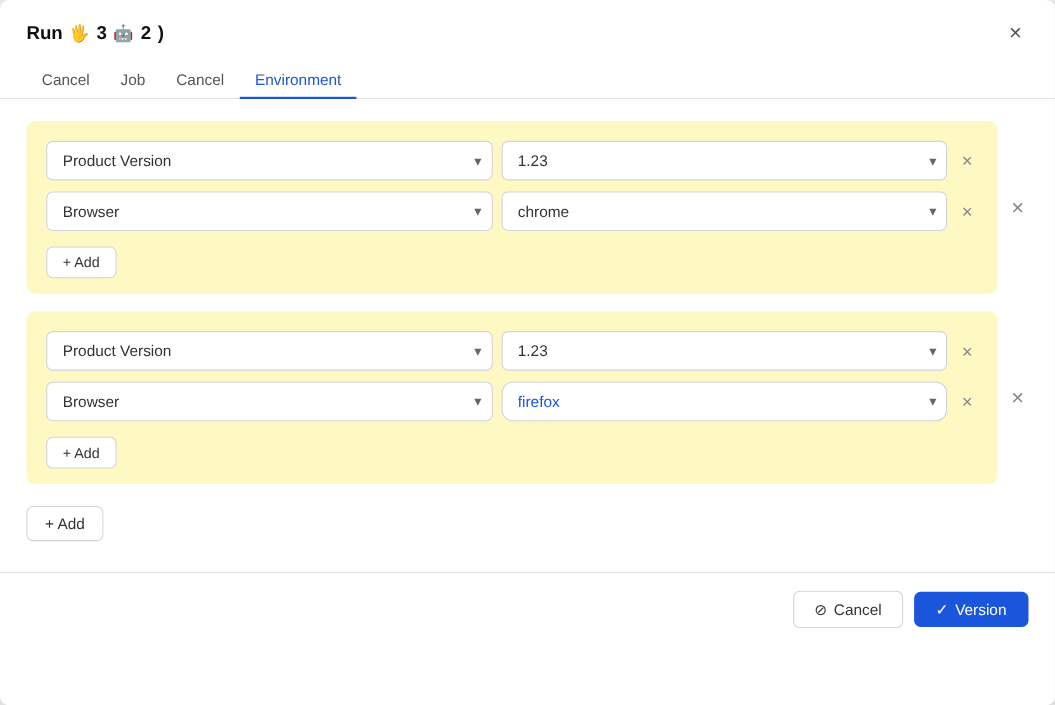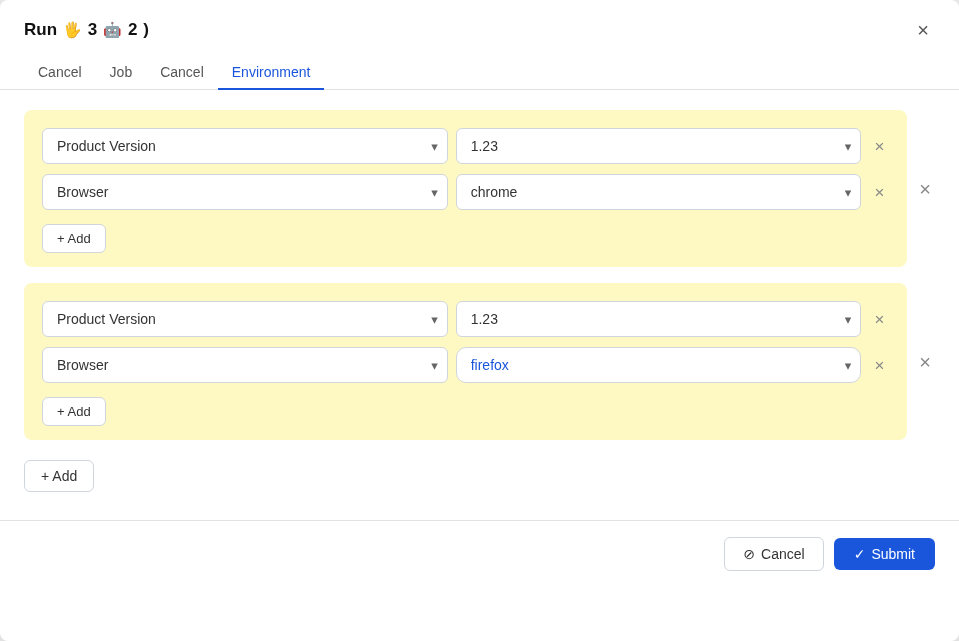--- a/index.html
+++ b/index.html
@@ -336,16 +336,16 @@
 
   </div>
 
   <div class="dialog-footer">
     <button class="cancel-btn">
       <span>⊘</span>
       <span>Cancel</span>
     </button>
     <button class="submit-btn">
       <span>✓</span>
-      <span>Submit</span>
+      <span>Version</span>
     </button>
   </div>
 </div>
 
 </body></html>

